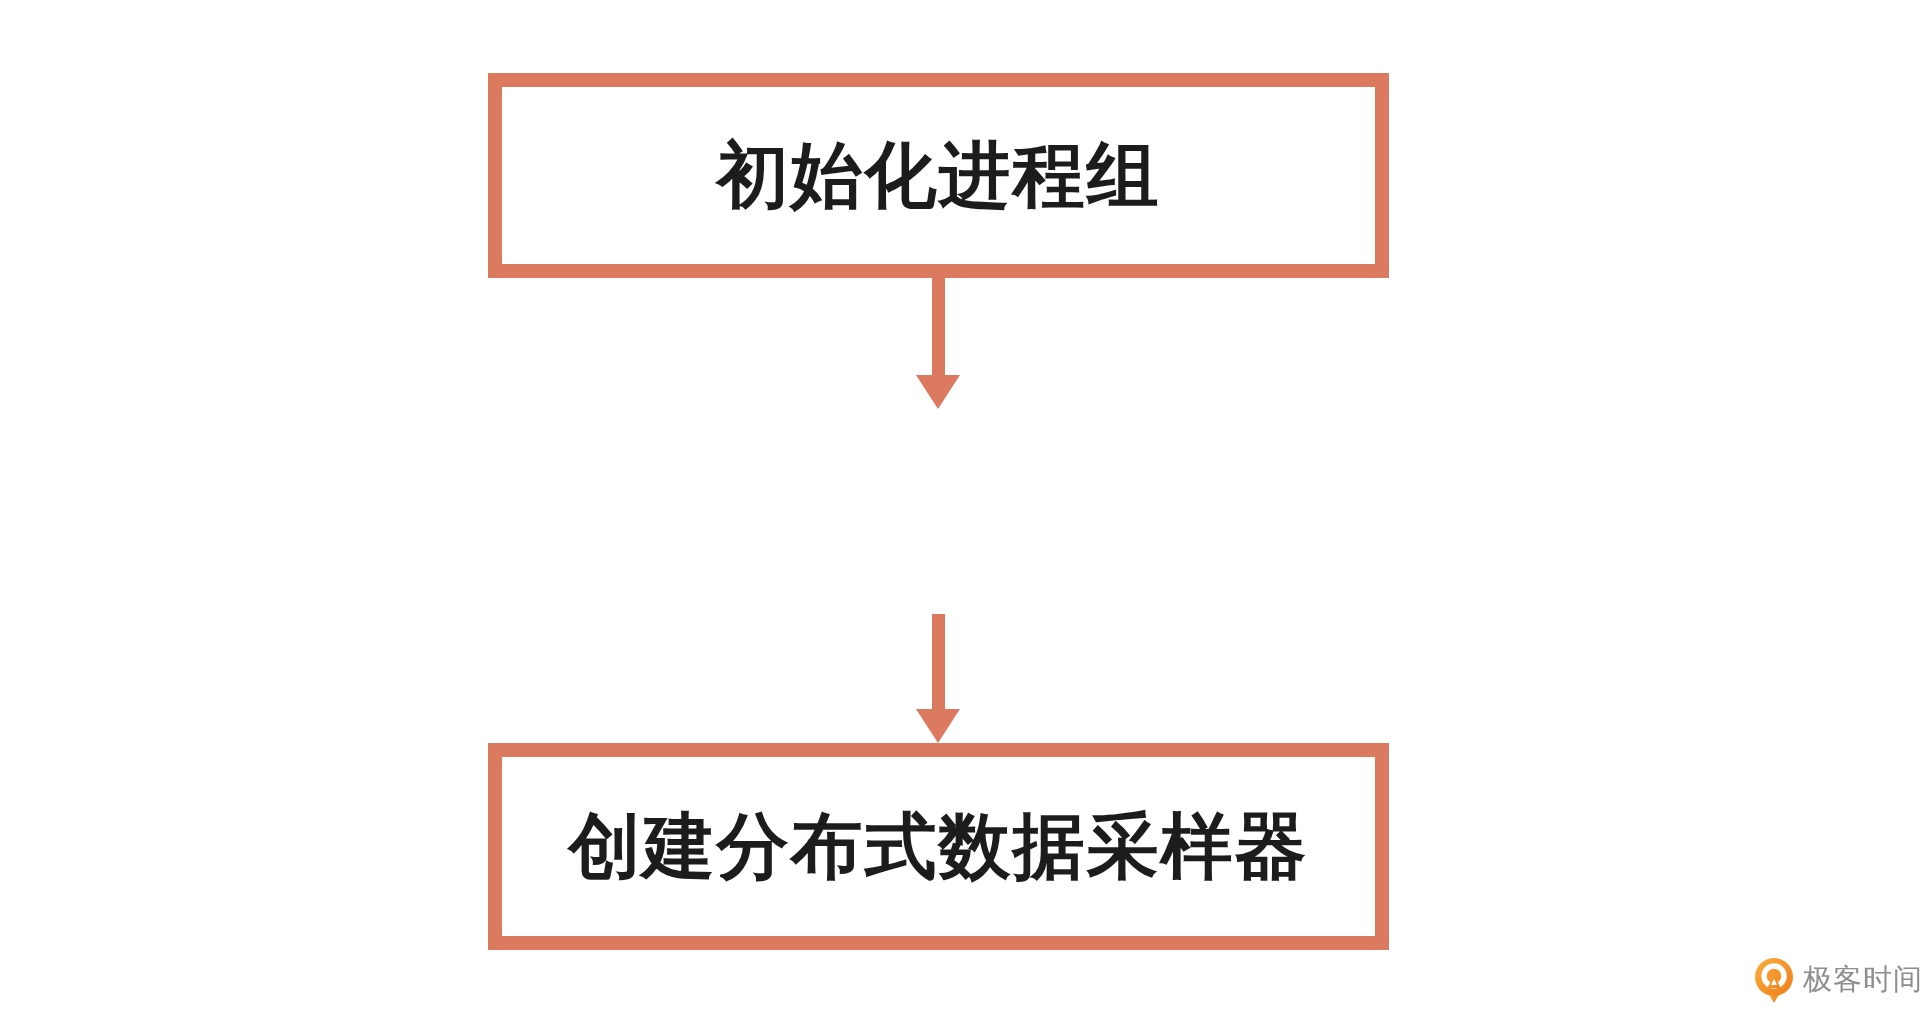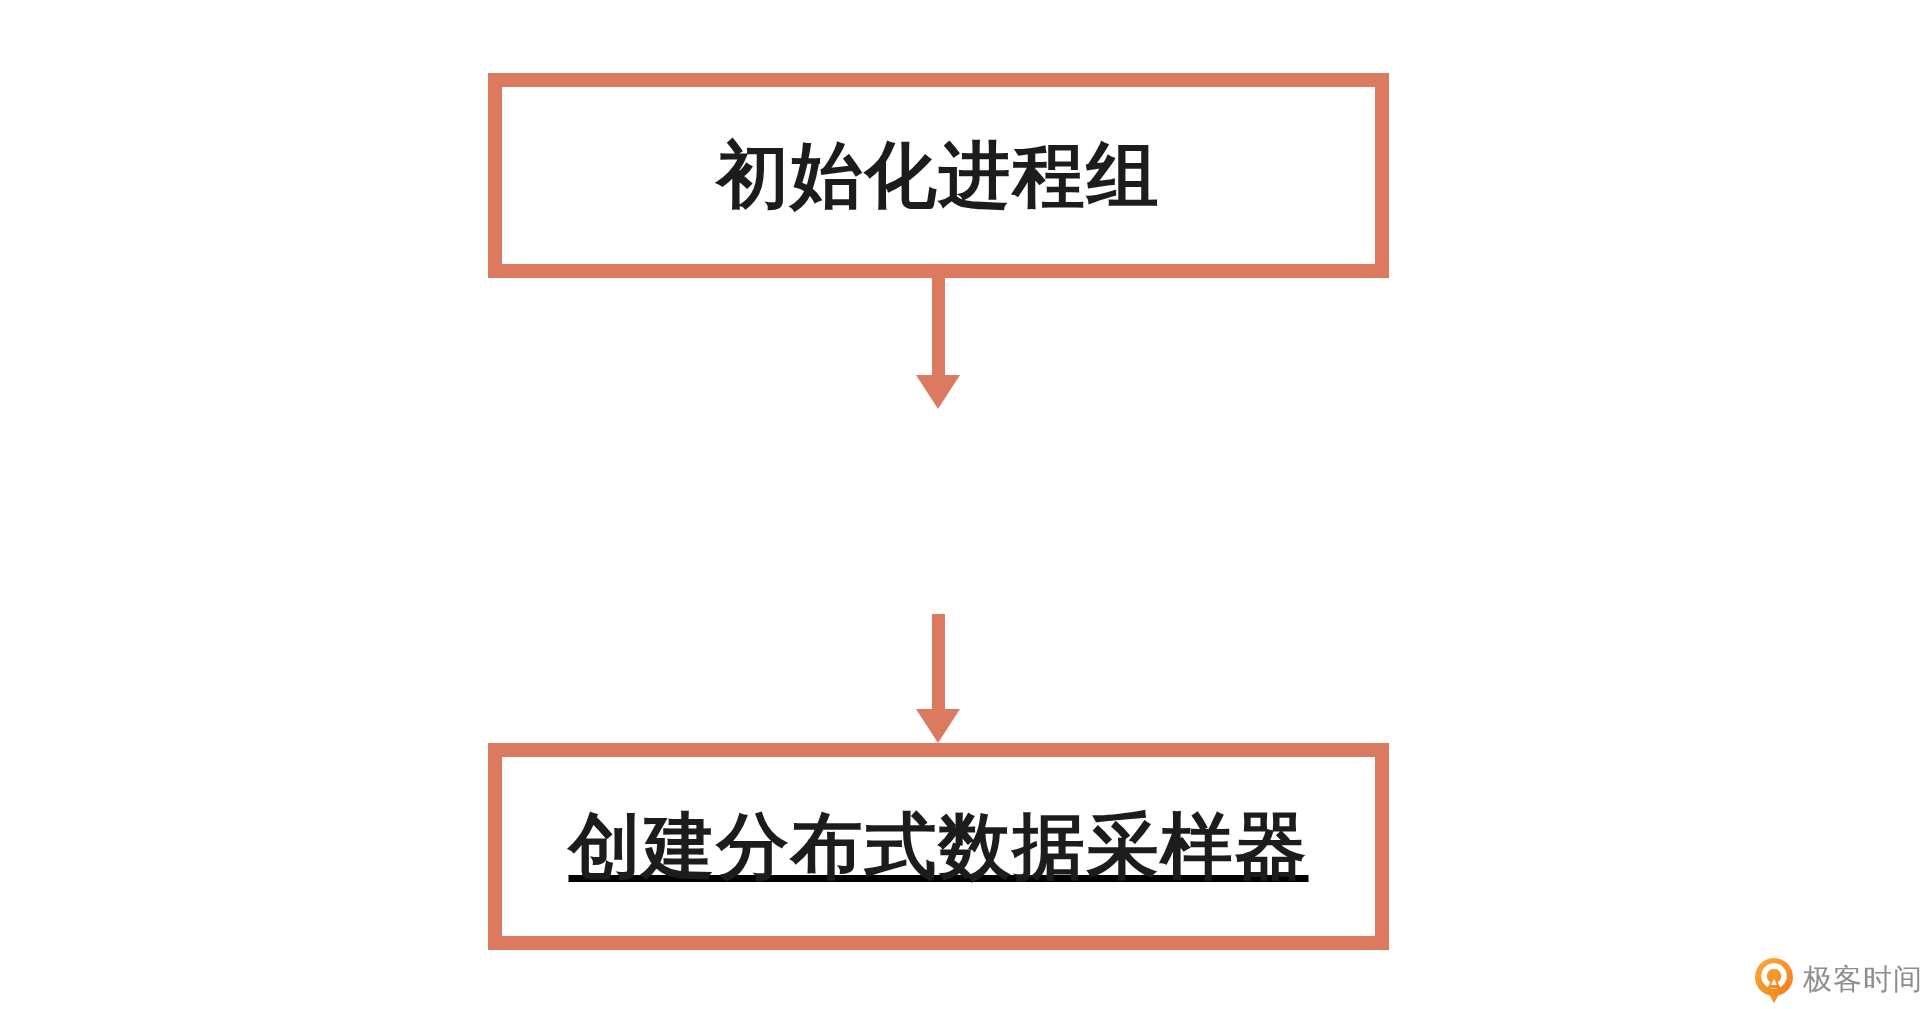--- a/index.html
+++ b/index.html
@@ -32,21 +32,21 @@
   }
   .flow-box .label {
     font-size: 72px;
     font-weight: 700;
     color: var(--text);
     letter-spacing: 2px;
     white-space: nowrap;
   }
   .box-1 { top: 73px;  height: 205px; }
   .box-2 { top: 409px; height: 205px; }
-  .box-3 { top: 743px; height: 207px; text-decoration: underline; }
+  .box-3 { top: 743px; height: 207px; }
 
   .flow-arrow { position: absolute; }
   .flow-arrow .stem {
     position: absolute;
     left: -6px;
     width: 13px;
     background: var(--accent);
   }
   .flow-arrow .head {
     position: absolute;

